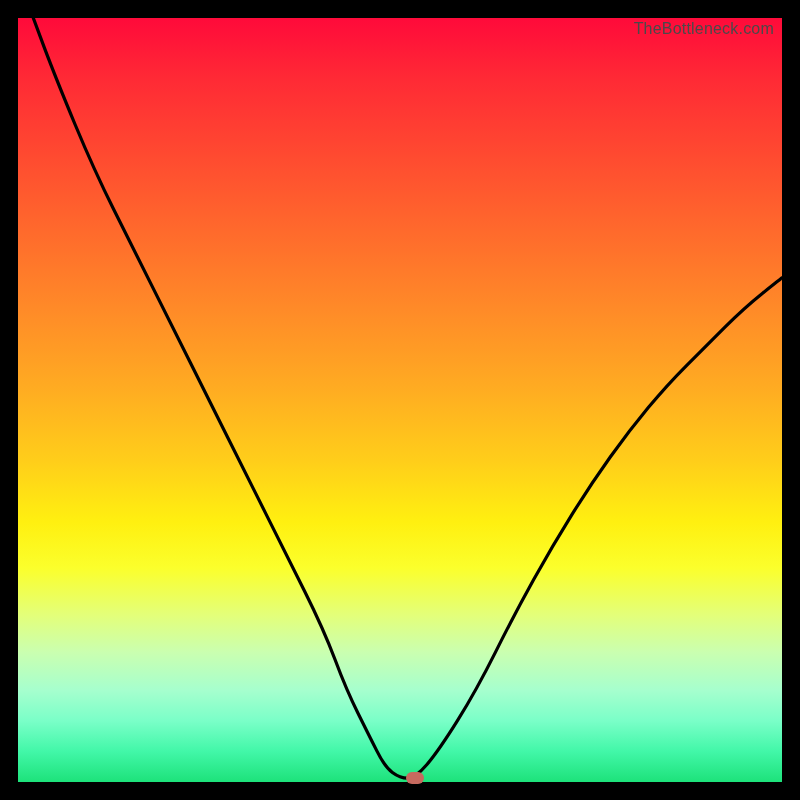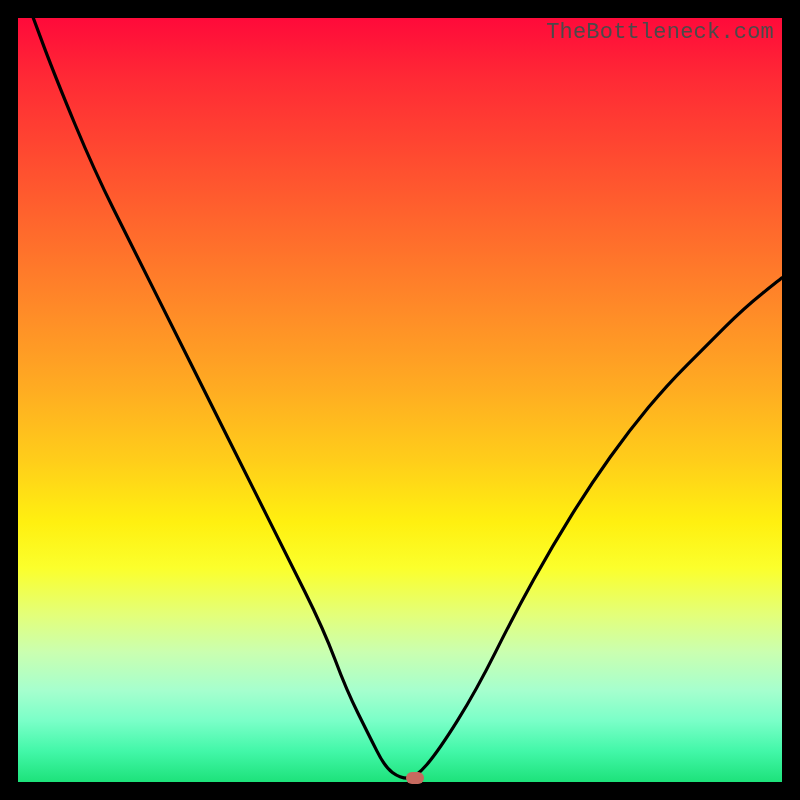--- a/index.html
+++ b/index.html
@@ -40,25 +40,24 @@
       #7affc8 92%,
       #42f7a8 96%,
       #1de27a 100%
     );
   }
   .watermark {
     position: absolute;
     top: 2px;
     right: 8px;
     color: #4a4a4a;
-    font-size: 22px;
+    font-size: 16px;
     font-weight: 500;
     letter-spacing: 0.2px;
     user-select: none;
-    font-family: Liberation Mono, monospace;
   }
   svg.curve {
     position: absolute;
     left: 0; top: 0;
     width: 764px;
     height: 764px;
   }
   .marker {
     position: absolute;
     width: 18px;

